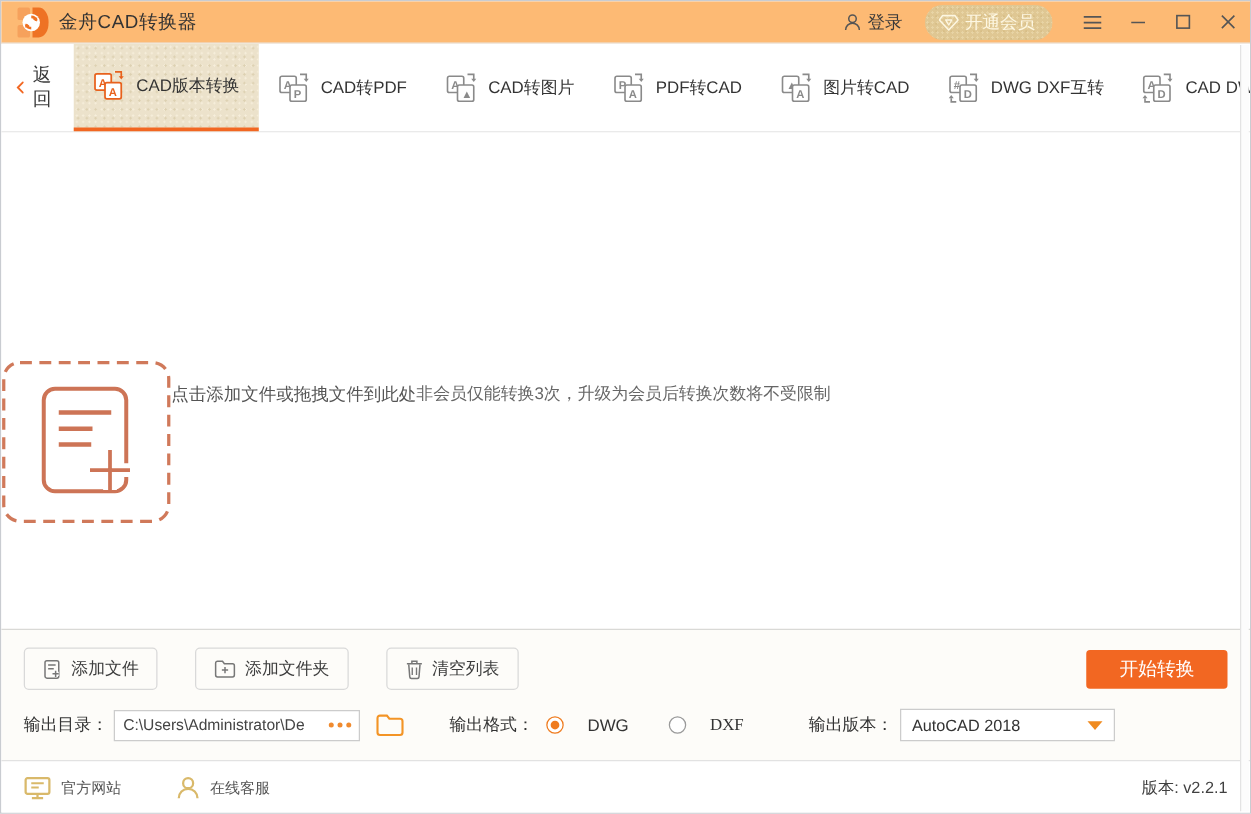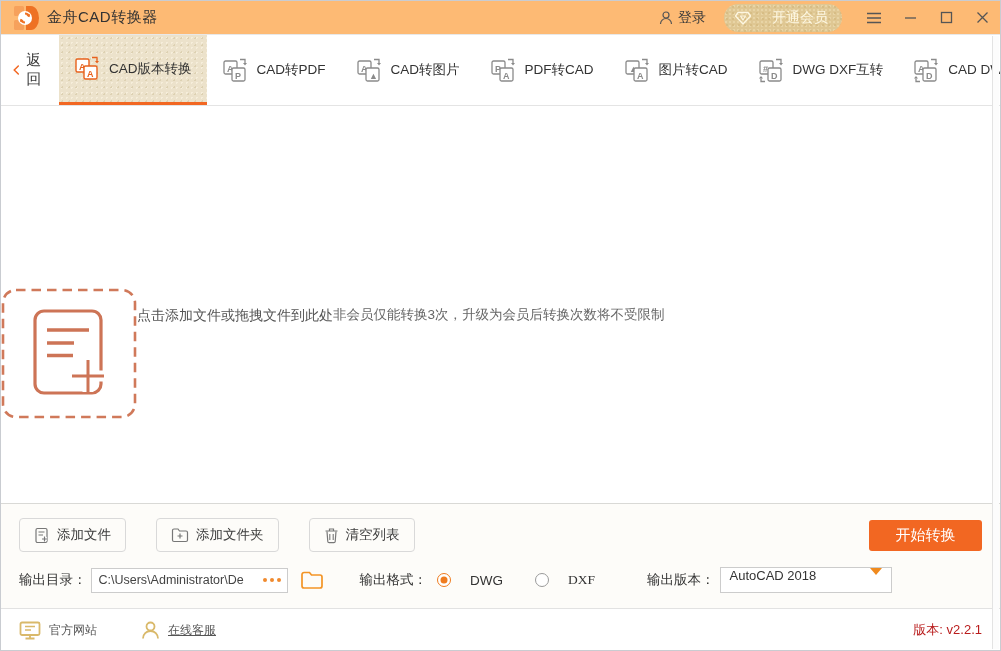--- a/index.html
+++ b/index.html
@@ -9,21 +9,21 @@
     background:#fff; color:#333; overflow:hidden; position:relative;
     border:1px solid #c9ccd1;
   }
   
   .titlebar { height:34px; display:flex; align-items:center; padding:0 10px 0 12px;
     border-bottom:1px solid #e8e8e8; background:#fdba74; }
   .logo { width:26px; height:26px; margin-right:8px; }
   .app-title { font-size:15px; color:#333; letter-spacing:.5px; }
   .tb-right { margin-left:auto; display:flex; align-items:center; gap:18px; }
   .login { display:flex; align-items:center; gap:4px; font-size:14px; color:#3a3a3a; cursor:pointer; }
-  .vip-pill { display:flex; align-items:center; gap:21px; background:#dfc793;
+  .vip-pill { display:flex; align-items:center; gap:5px; background:#dfc793;
     background-image:radial-gradient(#d7bd85 1px,transparent 1px),radial-gradient(#e8d4a5 1px,transparent 1px);
     background-size:6px 6px,4px 4px;
     color:#fdf7e2; font-size:14px; padding:5px 14px 5px 11px; border-radius:14px; cursor:pointer; }
   .winctl { display:flex; align-items:center; gap:20px; margin-left:6px; }
   .winctl .ctl { width:16px; height:16px; display:flex; align-items:center; justify-content:center; cursor:pointer; }
   
   .tabbar { height:71px; display:flex; align-items:stretch; border-bottom:1px solid #e4e4e4; background:#fff; }
   .back-btn { display:flex; align-items:center; gap:7px; padding:0 14px 0 12px; font-size:15px; color:#3a3a3a; cursor:pointer; }
   .tab { display:flex; align-items:center; gap:8px; padding:0 15px; font-size:13.5px; color:#333; cursor:pointer; white-space:nowrap; }
   .tab.active { background-color:#ece2cb;
@@ -54,30 +54,30 @@
   .dots i { width:4px; height:4px; border-radius:50%; background:#f08a2e; }
   .folder-open { margin-left:12px; cursor:pointer; display:flex; }
   .fmt-label { margin-left:36px; }
   .radio-opt { display:flex; align-items:center; gap:19px; margin-left:10px; cursor:pointer; }
   .radio-opt + .radio-opt { margin-left:32px;font-family:Liberation Serif, serif; }
   .radio { width:14px; height:14px; border-radius:50%; border:1px solid #9a9a9a; background:#fff; position:relative; }
   .radio.sel { border:1.5px solid #ef7b1e; }
   .radio.sel::after { content:""; position:absolute; left:50%; top:50%; transform:translate(-50%,-50%);
     width:7px; height:7px; border-radius:50%; background:#ef7b1e; }
   .ver-label { margin-left:52px; }
-  .select { display:flex; align-items:flex-start; border:1px solid #ccc; background:#fff; height:26px;
+  .select { display:flex; align-items:center; border:1px solid #ccc; background:#fff; height:26px;
     width:172px; margin-left:5px; padding:0 9px; font-size:13px; color:#333; cursor:pointer; }
   .caret { margin-left:auto; width:0; height:0; border-left:6px solid transparent;
     border-right:6px solid transparent; border-top:7px solid #f08a1e; }
   
   .footer { height:43px; border-top:1px solid #e2e2e2; background:#fff;
     display:flex; align-items:center; padding:0 18px; }
   .flink { display:flex; align-items:center; gap:8px; font-size:12px; color:#555; cursor:pointer; }
-  .flink + .flink { margin-left:44px;text-decoration:underline; }
-  .version { margin-left:auto; font-size:13px; color:#b91c1c; }
+  .flink + .flink { margin-left:44px; }
+  .version { margin-left:auto; font-size:13px; color:#404040; }
   
   .right-gutter { position:absolute; top:35px; right:1px; bottom:1px; width:7px;
     background:#fcfcfc; border-left:1px solid #e3e3e3; }
 </style>
 </head>
 <body>
 
 <div class="titlebar">
   <svg class="logo" viewBox="0 0 26 26">
     <rect x="1" y="1" width="10" height="10" rx="1.5" fill="#f6a15c"></rect>

